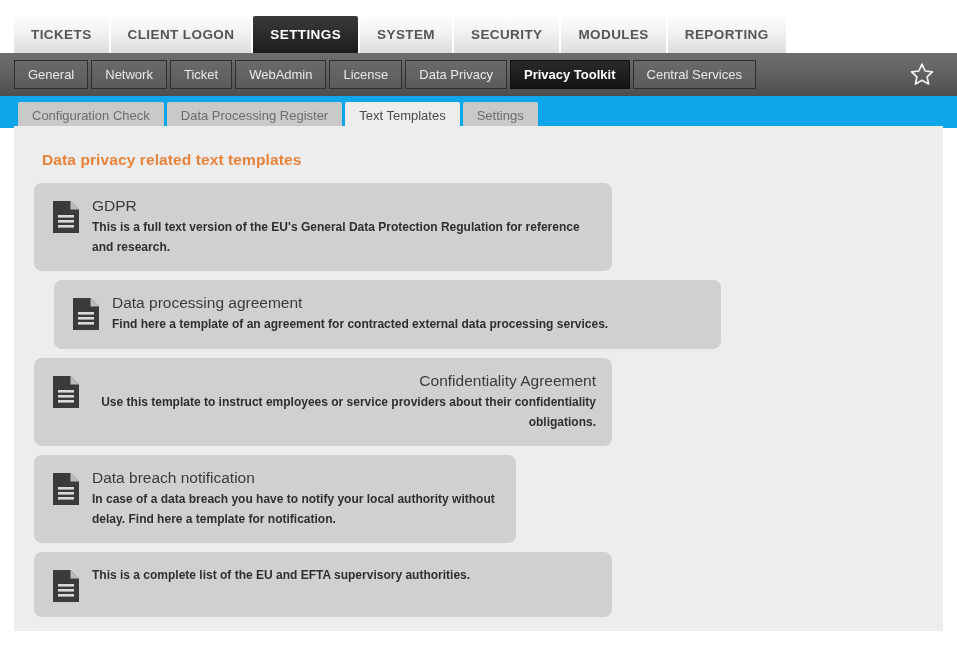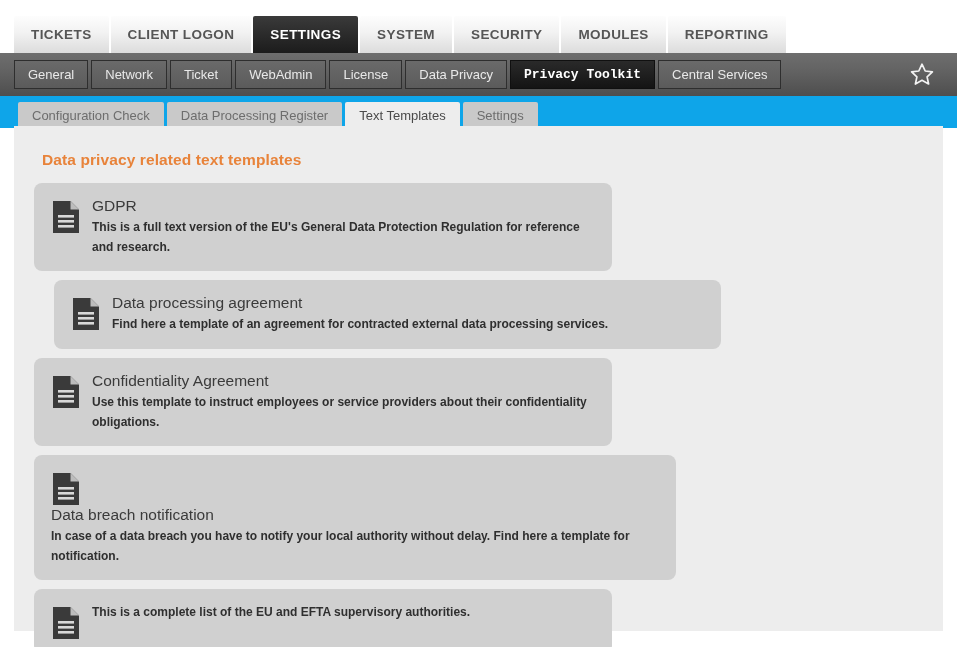--- a/index.html
+++ b/index.html
@@ -82,21 +82,20 @@
     cursor: pointer;
     user-select: none;
     white-space: nowrap;
   }
 
   .subnav-btn.active {
     background: linear-gradient(to bottom, #2a2a2a 0%, #141414 100%);
     color: #ffffff;
     font-weight: bold;
     border-color: #101010;
-    font-family: Liberation Mono, monospace;
   }
 
   .star-btn {
     width: 34px;
     height: 34px;
     display: flex;
     align-items: center;
     justify-content: center;
     cursor: pointer;
     margin-right: 8px;
@@ -189,22 +188,22 @@
   .card-desc {
     font-size: 12px;
     font-weight: bold;
     color: #2f2f2f;
     line-height: 1.62;
   }
 
   
   .card.w1 { width: 578px; }
   .card.w2 { width: 667px; margin-left: 20px; }
-  .card.w3 { width: 578px; }
-  .card.w4 { width: 642px; flex-direction: column; }
+  .card.w3 { width: 578px; text-align: right; }
+  .card.w4 { width: 482px; }
   .card.w5 { width: 578px; }
 </style>
 </head>
 <body>
 
 <div class="topbar">
   <div class="module-tab">
     <span>TICKETS</span>
   </div>
   <div class="module-tab">

